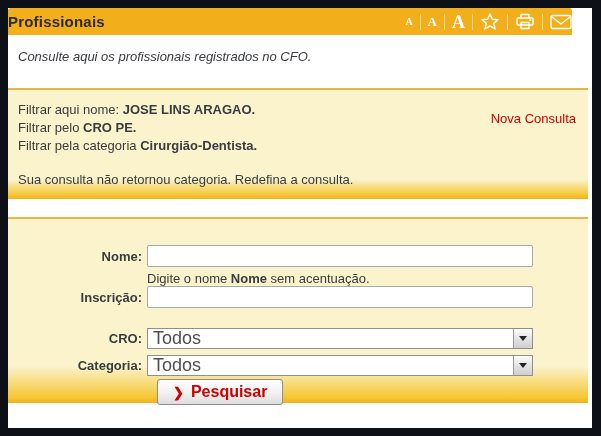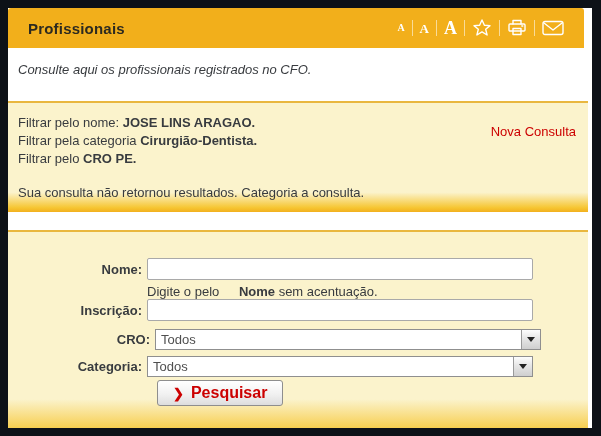--- a/index.html
+++ b/index.html
@@ -7,24 +7,24 @@
     width:601px;height:436px;box-sizing:border-box;
     background:#0d1117;
     padding:8px 9px 8px 8px;
   }
   .content{
     width:100%;height:100%;background:#ffffff;position:relative;
     font-family:"Liberation Sans",sans-serif;color:#383b3f;overflow:hidden;
   }
   
   .header-bar{
-    height:40px;margin-right:8px;background:#f2af1b;
+    height:27px;margin-right:20px;background:#f2af1b;
     border-radius:3px 3px 0 0;
     display:flex;align-items:center;justify-content:space-between;
-    padding:0 20px;box-sizing:border-box;
+    padding:0 0;box-sizing:border-box;
   }
   .page-title{
     margin:0;font-size:15px;font-weight:bold;color:#2d2a20;letter-spacing:.2px;
   }
   .header-icons{display:flex;align-items:center;gap:7px;}
   .icon-a{
     color:#ffffff;font-family:"Liberation Serif",serif;font-weight:bold;line-height:1;
     cursor:pointer;
   }
   .icon-a.small{font-size:10px;}
@@ -44,46 +44,46 @@
   }
   .filter-line{line-height:18px;}
   .filter-value{font-weight:bold;}
   .nova-consulta{
     position:absolute;top:21px;right:12px;color:#cc0000;text-decoration:none;
     font-size:13px;cursor:pointer;
   }
   .no-results{margin-top:17px;line-height:15px;}
   
   .form-panel{
-    margin-top:18px;margin-right:4px;height:211px;box-sizing:border-box;
+    margin-top:18px;margin-right:4px;height:186px;box-sizing:border-box;
     border-top:2px solid #e9b73f;
     background:linear-gradient(180deg,#fbf3cc 0%,#fbf3cc 80%,#f6c633 97%,#f2b01e 100%);
     padding-top:26px;font-size:13px;
   }
   .form-row{display:flex;align-items:center;}
   .form-label{
     width:139px;box-sizing:border-box;padding-right:5px;text-align:right;
     font-weight:bold;color:#383b3f;flex:none;
   }
   .text-input{
     width:386px;height:22px;box-sizing:border-box;
     border:1px solid #a9a9a9;border-radius:2px;background:#ffffff;
     font-family:"Liberation Sans",sans-serif;font-size:13px;color:#383b3f;
     padding:0 4px;outline:none;
   }
   .hint{margin:4px 0 0 139px;line-height:15px;}
-  .hint-bold{font-weight:bold;margin-left:16px;}
+  .hint-bold{font-weight:bold;}
   .row-inscricao{margin-top:0;}
-  .row-cro{margin-top:8px;padding-left:8px;}
+  .row-cro{margin-top:20px;}
   .row-categoria{margin-top:6px;}
   .select-box{
     width:386px;height:21px;box-sizing:border-box;background:#ffffff;
     border:1px solid #8f8f8f;display:flex;align-items:center;cursor:pointer;
   }
-  .select-value{flex:1;padding-left:5px;color:#4f4f4f;font-size:13px;line-height:19px;}
+  .select-value{flex:1;padding-left:5px;color:#4f4f4f;font-size:18px;line-height:19px;}
   .select-arrow{
     width:19px;height:100%;flex:none;box-sizing:border-box;
     background:linear-gradient(180deg,#fdfdfd 0%,#e6e6e6 45%,#cfcfcf 100%);
     border-left:1px solid #9a9a9a;
     display:flex;align-items:center;justify-content:center;
   }
   .arrow-down{
     width:0;height:0;border-left:4px solid transparent;border-right:4px solid transparent;
     border-top:5px solid #222222;
   }
@@ -127,41 +127,41 @@
           <rect x="1" y="1.5" width="20" height="13" rx="2"></rect>
           <polyline points="2,3 11,10 20,3"></polyline>
         </svg>
       </div>
     </div>
 
     <div class="intro">Consulte aqui os profissionais registrados no CFO.</div>
 
     <div class="filter-panel">
       <div class="filter-line">
-        <span>Filtrar pelo nome: </span><span class="filter-value">JOSE LINS ARAGAO.</span>
+        <span>Filtrar aqui nome: </span><span class="filter-value">JOSE LINS ARAGAO.</span>
+      </div>
+      <div class="filter-line">
+        <span>Filtrar pelo </span><span class="filter-value">CRO PE.</span>
       </div>
       <div class="filter-line">
         <span>Filtrar pela categoria </span><span class="filter-value">Cirurgião-Dentista.</span>
       </div>
-      <div class="filter-line">
-        <span>Filtrar pelo </span><span class="filter-value">CRO PE.</span>
-      </div>
       <a class="nova-consulta">Nova Consulta</a>
-      <div class="no-results">Sua consulta não retornou resultados. Categoria a consulta.</div>
+      <div class="no-results">Sua consulta não retornou categoria. Redefina a consulta.</div>
     </div>
 
     <div class="form-panel">
 
       <div class="form-row">
         <span class="form-label">Nome:</span>
         <input class="text-input" type="text" value="" style="">
       </div>
 
       <div class="hint">
-        <span>Digite o pelo </span><span class="hint-bold">Nome</span><span> sem acentuação.</span>
+        <span>Digite o nome </span><span class="hint-bold">Nome</span><span> sem acentuação.</span>
       </div>
 
       <div class="form-row row-inscricao">
         <span class="form-label">Inscrição:</span>
         <input class="text-input" type="text" value="" style="">
       </div>
 
       <div class="form-row row-cro">
         <span class="form-label">CRO:</span>
         <div class="select-box">

